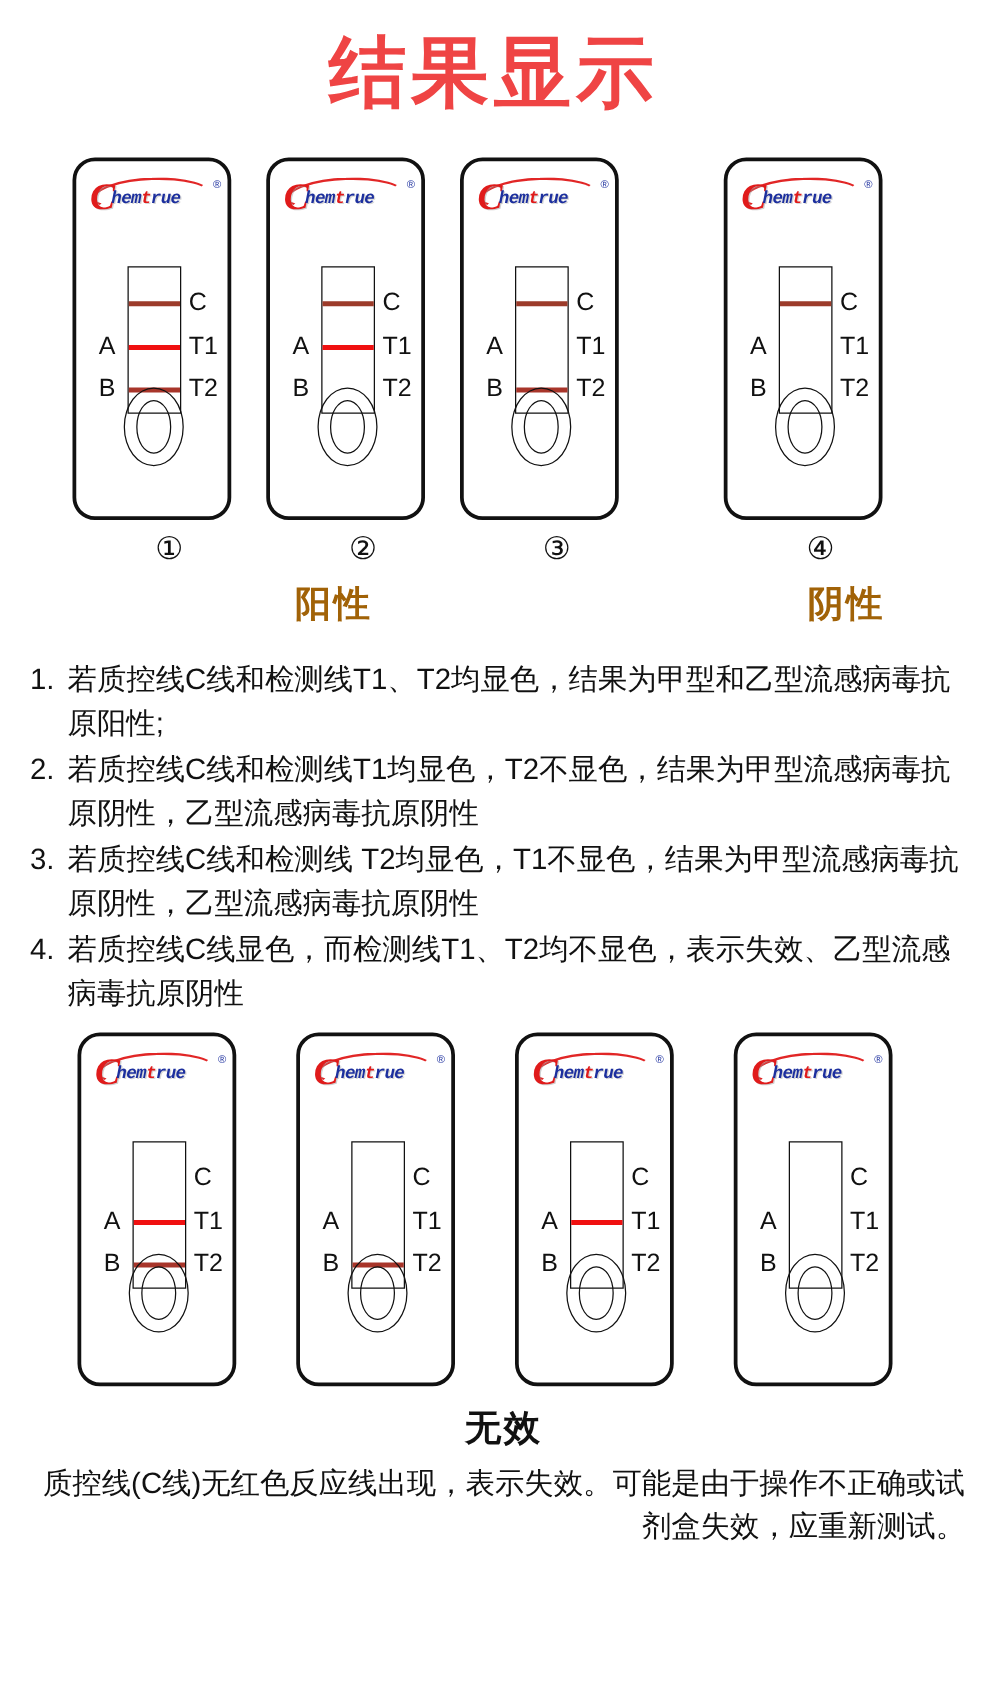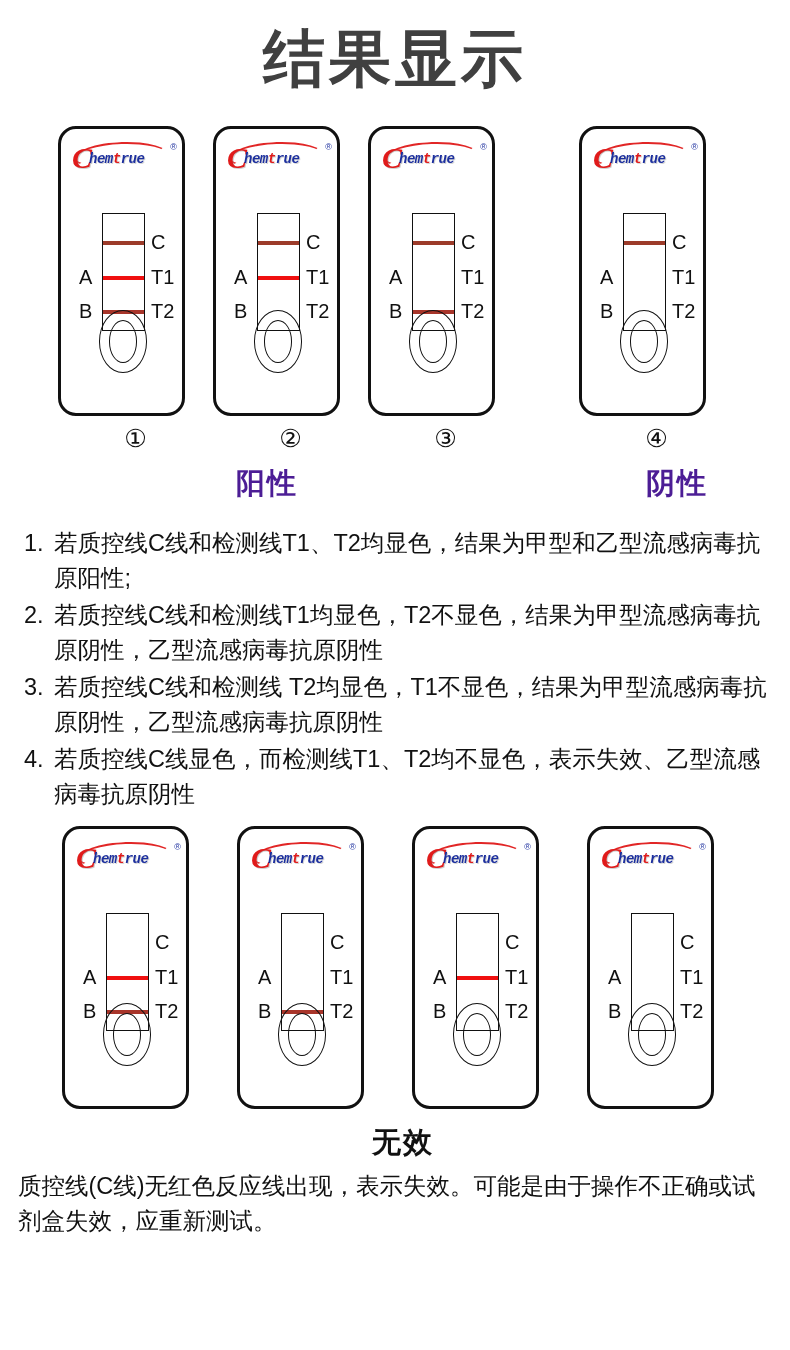--- a/index.html
+++ b/index.html
@@ -18,21 +18,21 @@
   }
 
   
   .page-title {
     text-align: center;
     font-size: 62px;
     font-weight: 700;
     letter-spacing: 4px;
     margin: 0;
     padding-top: 22px;
-    color: #404040;
+    color: #ef4444;
     line-height: 1.2;
   }
 
   
   .cassette-row {
     position: relative;
     display: flex;
     justify-content: flex-start;
     padding: 0;
   }
@@ -192,21 +192,21 @@
 
   .verdict-row {
     position: relative;
     height: 50px;
     margin-top: 6px;
   }
   .verdict {
     position: absolute;
     font-size: 29px;
     font-weight: 700;
-    color: #4c1d95;
+    color: #a16207;
     letter-spacing: 2px;
   }
   .verdict.positive { left: 236px; }
   .verdict.negative { left: 646px; }
 
   
   .notes {
     margin: 12px 0 0 0;
     padding: 0 22px 0 24px;
   }
@@ -236,20 +236,21 @@
     font-weight: 700;
     letter-spacing: 2px;
     color: #111;
     margin: 14px 0 0 16px;
   }
   .invalid-desc {
     padding: 6px 18px 0 18px;
     font-size: 23.5px;
     line-height: 35px;
     color: #111;
+    text-align: right;
   }
 </style>
 </head>
 <body>
 
 <h1 class="page-title">结果显示</h1>
 
 <div class="cassette-row row-top">
 
   <div class="cassette-slot">

